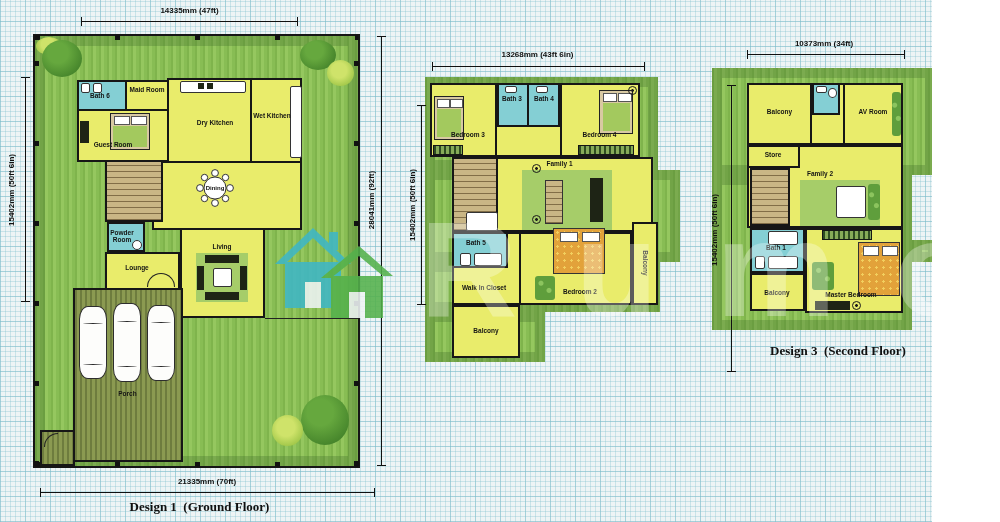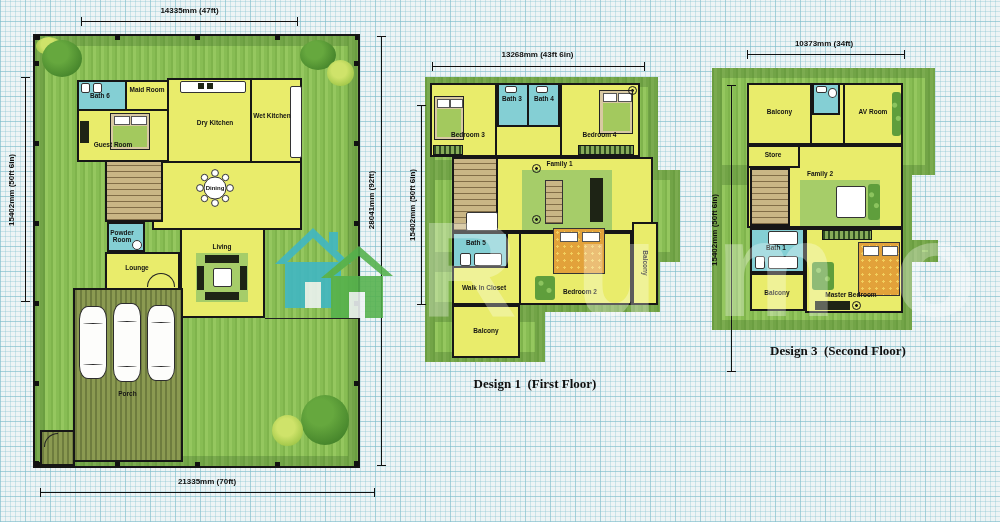--- a/index.html
+++ b/index.html
@@ -1,24 +1,25 @@
 <!DOCTYPE html>
 <html><head>
 <meta charset="utf-8">
 <style>
   html,body{margin:0;padding:0;}
   .canvas{
-    position:relative;width:1000px;height:522px;overflow:hidden;
+    position:relative;width:884px;height:522px;overflow:hidden;
     background-color:#eef4f5;
     background-image:
       repeating-linear-gradient(90deg, rgba(124,190,204,.32) 0 1px, transparent 1px 5px),
       repeating-linear-gradient(0deg,  rgba(124,190,204,.32) 0 1px, transparent 1px 5px),
       repeating-linear-gradient(90deg, rgba(104,176,192,.4) 0 1px, transparent 1px 25px),
       repeating-linear-gradient(0deg,  rgba(104,176,192,.4) 0 1px, transparent 1px 25px);
     font-family:"Liberation Sans",sans-serif;
+    padding-left:48px;
   }
   .lbl{position:absolute;font:700 6.5px/1.15 "Liberation Sans",sans-serif;color:#141414;text-align:center;}
   .vlbl{position:absolute;font:700 6.5px "Liberation Sans",sans-serif;color:#141414;white-space:nowrap;
         transform:translate(-50%,-50%) rotate(90deg);}
   .dim{position:absolute;font:700 8px "Liberation Sans",sans-serif;color:#101010;text-align:center;white-space:nowrap;}
   .vdim{position:absolute;font:700 8px "Liberation Sans",sans-serif;color:#101010;white-space:nowrap;
         transform:translate(-50%,-50%) rotate(-90deg);}
   .dimline-h{position:absolute;border-top:1px solid #101010;height:0;}
   .dimline-h::before,.dimline-h::after{content:"";position:absolute;width:1px;height:9px;background:#101010;top:-5px;}
   .dimline-h::before{left:0}.dimline-h::after{right:0}
@@ -266,21 +267,21 @@
     <div class="obed" style="left:858px;top:242px;width:42px;height:54px">
       <div class="pillow" style="left:4px;top:3px;width:14px;height:8px"></div>
       <div class="pillow" style="left:23px;top:3px;width:14px;height:8px"></div>
     </div>
     <div class="plant" style="left:812px;top:262px;width:22px;height:28px"></div>
     <div class="dark" style="left:815px;top:301px;width:35px;height:9px"></div>
     <div class="ring" style="left:852px;top:301px"></div>
     <div class="lbl" style="left:815px;top:291px;width:72px">Master Bedroom</div>
   </section>
 
-  <div class="caption" style="left:430px;top:376px;width:210px">Design 1  (First Floor)</div>
+  <div class="caption" style="left:92px;top:499px;width:215px">Design 1  (Ground Floor)</div>
   <div class="caption" style="left:733px;top:343px;width:210px">Design 3  (Second Floor)</div>
 
   <svg class="wm-logo" style="left:273px;top:216px" width="120" height="104" viewBox="0 0 120 104">
     <g opacity="0.88">
       <rect x="56" y="16" width="9" height="18" fill="#3fb7c6"></rect>
       <polygon points="2,48 40,12 78,48 68,48 40,22 12,48" fill="#3fb7c6"></polygon>
       <rect x="12" y="46" width="56" height="46" fill="#3fb7c6"></rect>
       <rect x="32" y="66" width="16" height="26" fill="#eef4f5"></rect>
       <polygon points="48,62 86,30 120,60 110,60 86,40 58,62" fill="#54b14c"></polygon>
       <rect x="58" y="60" width="52" height="42" fill="#54b14c"></rect>

